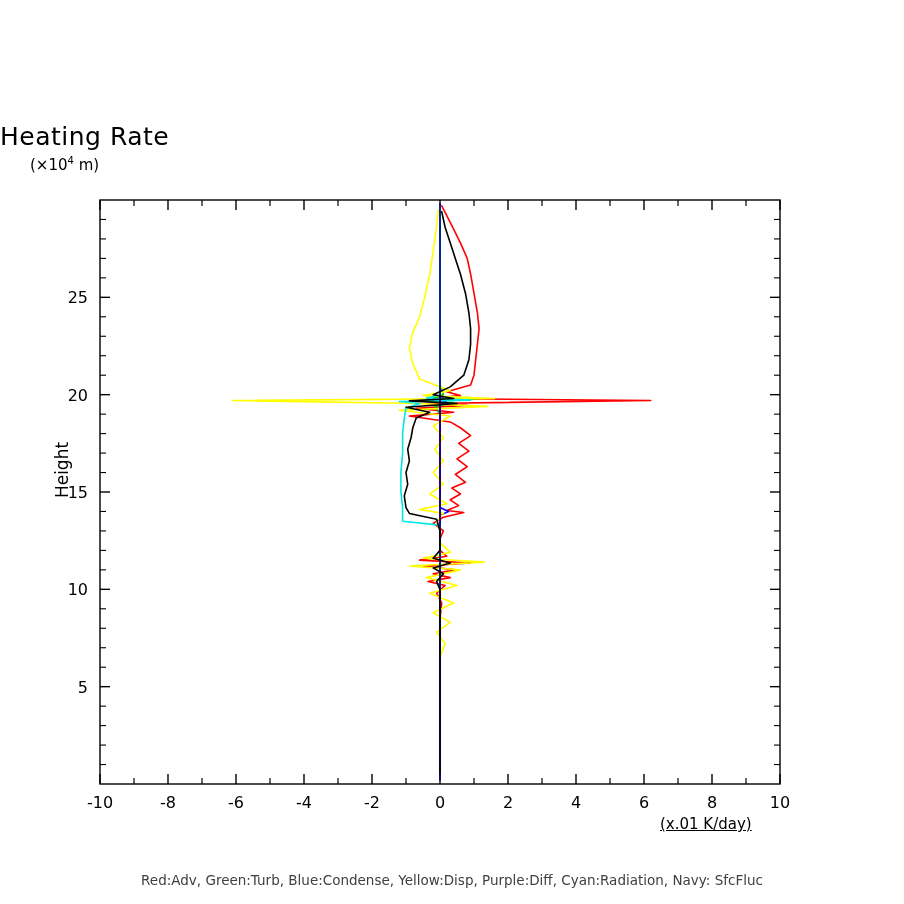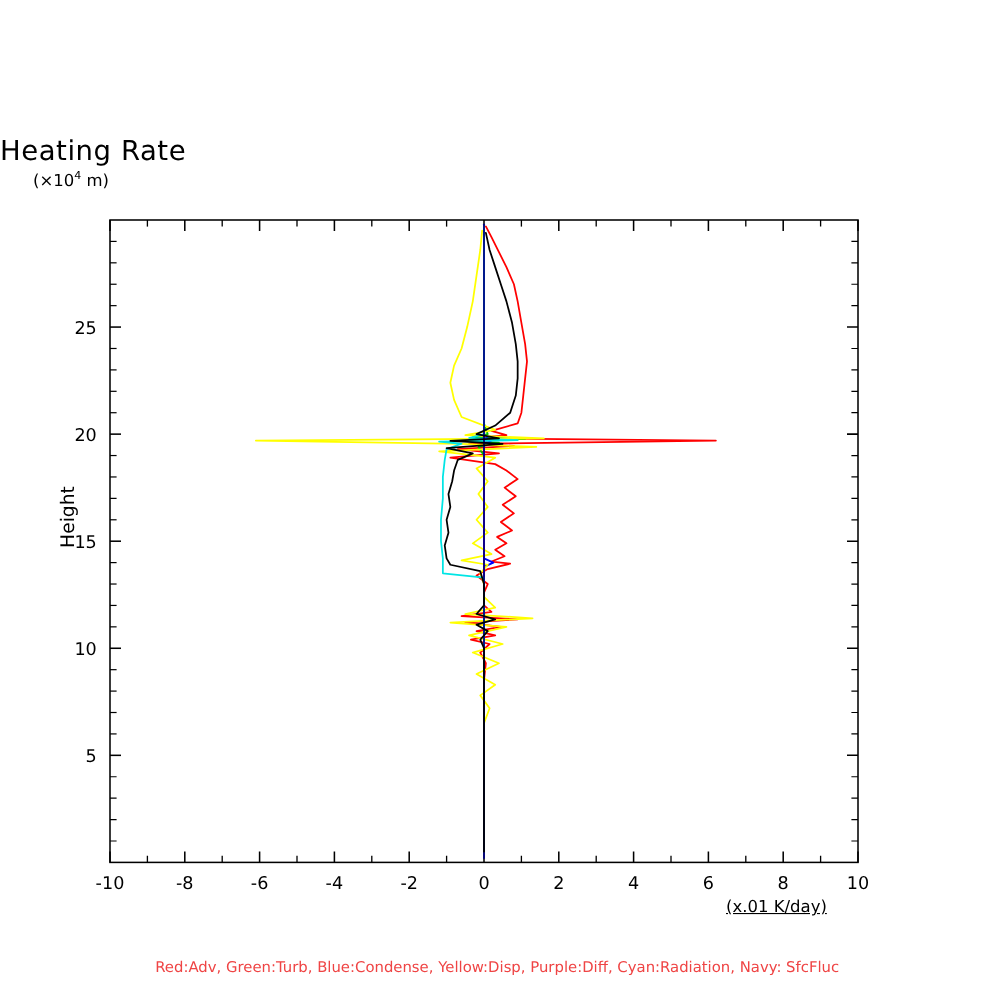--- a/index.html
+++ b/index.html
@@ -60,21 +60,21 @@
     transform: rotate(-90deg);
     transform-origin: 50% 50%;
   }
 
   #legend {
     left: 0;
     top: 872px;
     width: 904px;
     text-align: center;
     font-size: 13.5px;
-    color: #ef4444;
+    color: #404040;
     white-space: nowrap;
   }
 
   svg#plot {
     position: absolute;
     left: 0;
     top: 0;
   }
   .tick-text {
     font-family: "DejaVu Sans", sans-serif;

